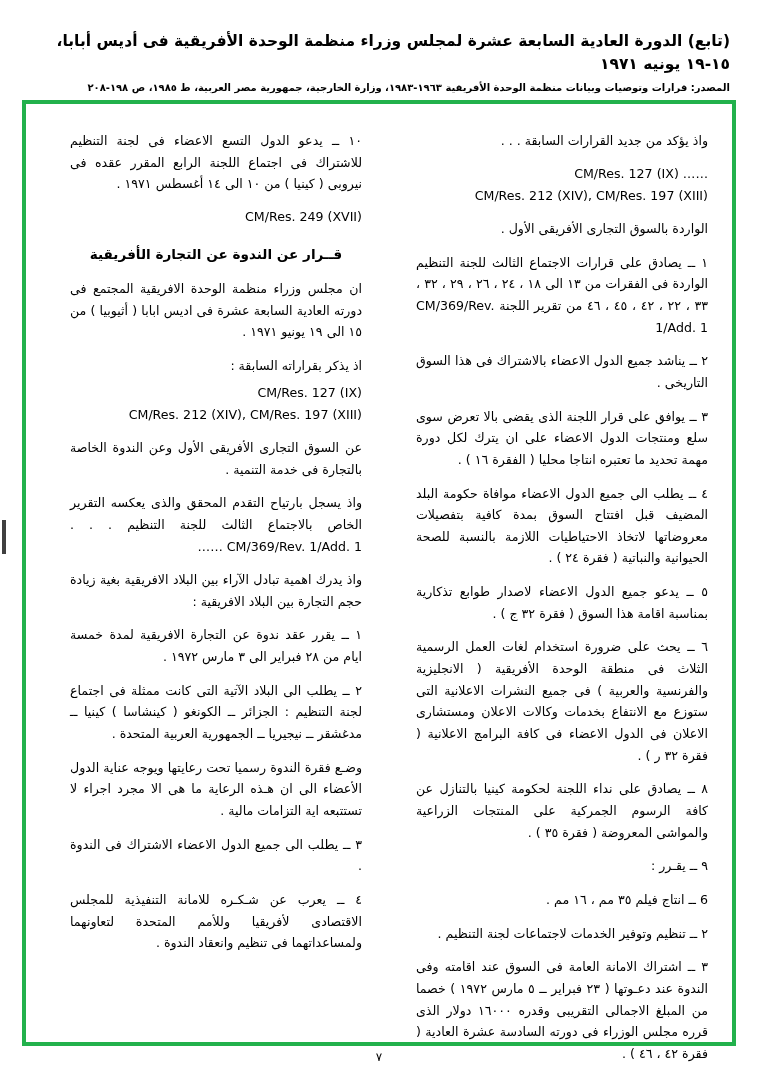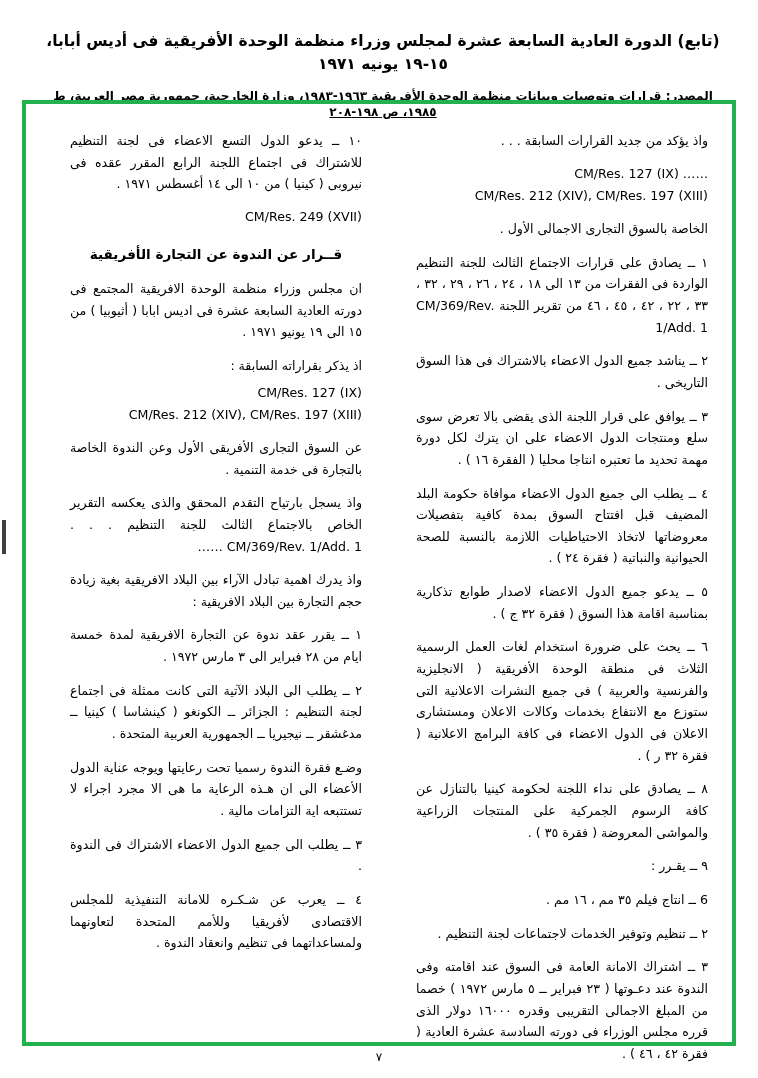--- a/index.html
+++ b/index.html
@@ -18,37 +18,36 @@
   .page {
     width: 758px;
     height: 1078px;
     position: relative;
     box-sizing: border-box;
     padding: 0;
   }
   
   .header {
     padding: 30px 28px 0 36px;
-    text-align: center;
+    text-align: right;
   }
   .header-title {
     font-family: "DejaVu Sans", sans-serif;
     font-size: 15.5px;
     font-weight: bold;
     line-height: 1.5;
     letter-spacing: 0px;
     direction: rtl;
   }
   .header-source {
-    margin-top: 11px;
-    font-size: 12px;
+    margin-top: 4px;
+    font-size: 10px;
     font-weight: bold;
     line-height: 1.4;
     direction: rtl;
-    text-decoration: underline;
   }
   
   .frame {
     position: absolute;
     left: 22px;
     top: 100px;
     width: 714px;
     height: 946px;
     border: 4px solid #22b14c;
     box-sizing: border-box;
@@ -146,21 +145,21 @@
   <div class="frame"></div>
   <div class="left-tick"></div>
 
   <div class="frame-inner">
     <div class="columns">
 
       <div class="col col-right">
         <p class="para">واذ يؤكد من جديد القرارات السابقة . . .</p>
         <p class="ref">CM/Res. 127 (IX) ……</p>
         <p class="ref last">CM/Res. 212 (XIV), CM/Res. 197 (XIII)</p>
-        <p class="para">الخاصة بالسوق التجارى الاجمالى الأول .</p>
+        <p class="para">الواردة بالسوق التجارى الأفريقى الأول .</p>
         <p class="para">١ ــ يصادق على قرارات الاجتماع الثالث للجنة التنظيم الواردة فى الفقرات من ١٣ الى ١٨ ، ٢٤ ، ٢٦ ، ٢٩ ، ٣٢ ، ٣٣ ، ٢٢ ، ٤٢ ، ٤٥ ، ٤٦ من تقرير اللجنة CM/369/Rev. 1/Add. 1</p>
         <p class="para">٢ ــ يناشد جميع الدول الاعضاء بالاشتراك فى هذا السوق التاريخى .</p>
         <p class="para">٣ ــ يوافق على قرار اللجنة الذى يقضى بالا تعرض سوى سلع ومنتجات الدول الاعضاء على ان يترك لكل دورة مهمة تحديد ما تعتبره انتاجا محليا ( الفقرة ١٦ ) .</p>
         <p class="para">٤ ــ يطلب الى جميع الدول الاعضاء موافاة حكومة البلد المضيف قبل افتتاح السوق بمدة كافية بتفصيلات معروضاتها لاتخاذ الاحتياطيات اللازمة بالنسبة للصحة الحيوانية والنباتية ( فقرة ٢٤ ) .</p>
         <p class="para">٥ ــ يدعو جميع الدول الاعضاء لاصدار طوابع تذكارية بمناسبة اقامة هذا السوق ( فقرة ٣٢ ج ) .</p>
         <p class="para">٦ ــ يحث على ضرورة استخدام لغات العمل الرسمية الثلاث فى منطقة الوحدة الأفريقية ( الانجليزية والفرنسية والعربية ) فى جميع النشرات الاعلانية التى ستوزع مع الانتفاع بخدمات وكالات الاعلان ومستشارى الاعلان فى الدول الاعضاء فى كافة البرامج الاعلانية ( فقرة ٣٢ ر ) .</p>
         <p class="para">٨ ــ يصادق على نداء اللجنة لحكومة كينيا بالتنازل عن كافة الرسوم الجمركية على المنتجات الزراعية والمواشى المعروضة ( فقرة ٣٥ ) .</p>
         <p class="para">٩ ــ يقـرر :</p>
         <p class="para">6 ــ انتاج فيلم ٣٥ مم ، ١٦ مم .</p>
         <p class="para">٢ ــ تنظيم وتوفير الخدمات لاجتماعات لجنة التنظيم .</p>

